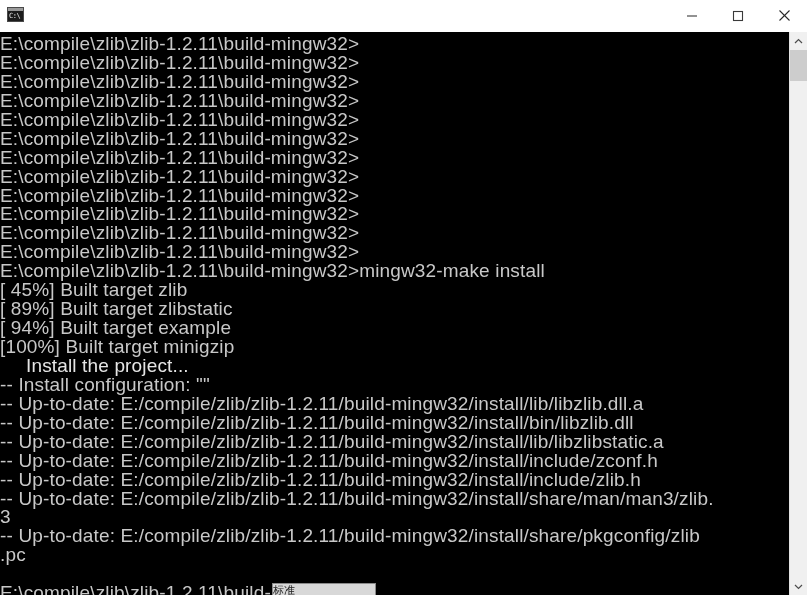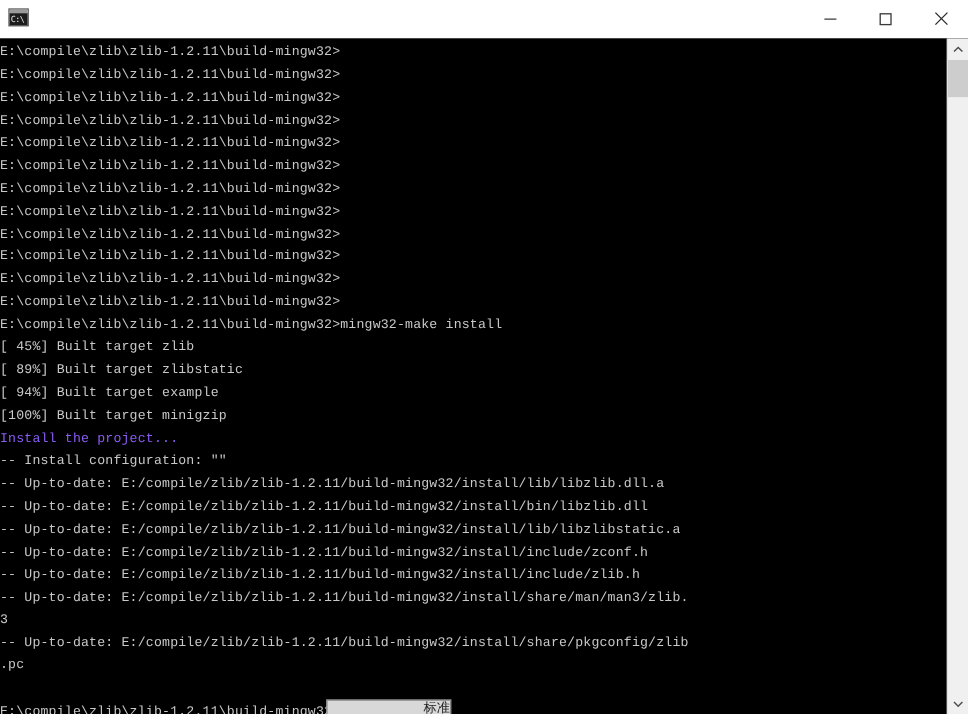--- a/index.html
+++ b/index.html
@@ -99,31 +99,31 @@
     flex: 1 1 auto;
     display: flex;
     background: #000000;
     position: relative;
     overflow: hidden;
   }
   .console-text {
     flex: 1 1 auto;
     background: #000000;
     color: #c8c8c8;
-    font-family: Liberation Mono, monospace;
-    font-size: 11px;
+    font-family: Liberation Sans, sans-serif;
+    font-size: 19px;
     line-height: 18.95px;
     padding: 3px 0 0 0;
     white-space: pre;
     overflow: hidden;
     letter-spacing: 0.15px;
   }
   .line { height: 18.95px; }
   .c-grey  { color: #c8c8c8; }
-  .c-cyan  { color: #8b5cf6; }
+  .c-cyan  { color: #e5e5e5; padding-left: 26px; }
   .cursor {
     display: inline-block;
     width: 8px;
     height: 14px;
     background: #c8c8c8;
     vertical-align: -2px;
   }
 
   
   .scrollbar {
@@ -170,21 +170,21 @@
     width: 104px;
     height: 12px;
     background: #d8d8d8;
     border: 1px solid #8a8a8a;
     border-bottom: none;
     box-sizing: border-box;
     overflow: hidden;
     font-family: "Liberation Sans", sans-serif;
     font-size: 11px;
     color: #222;
-    text-align: right;
+    text-align: left;
     line-height: 13px;
     white-space: nowrap;
   }
 </style>
 </head>
 <body>
 
 <div class="window">
 
   <div class="titlebar">

